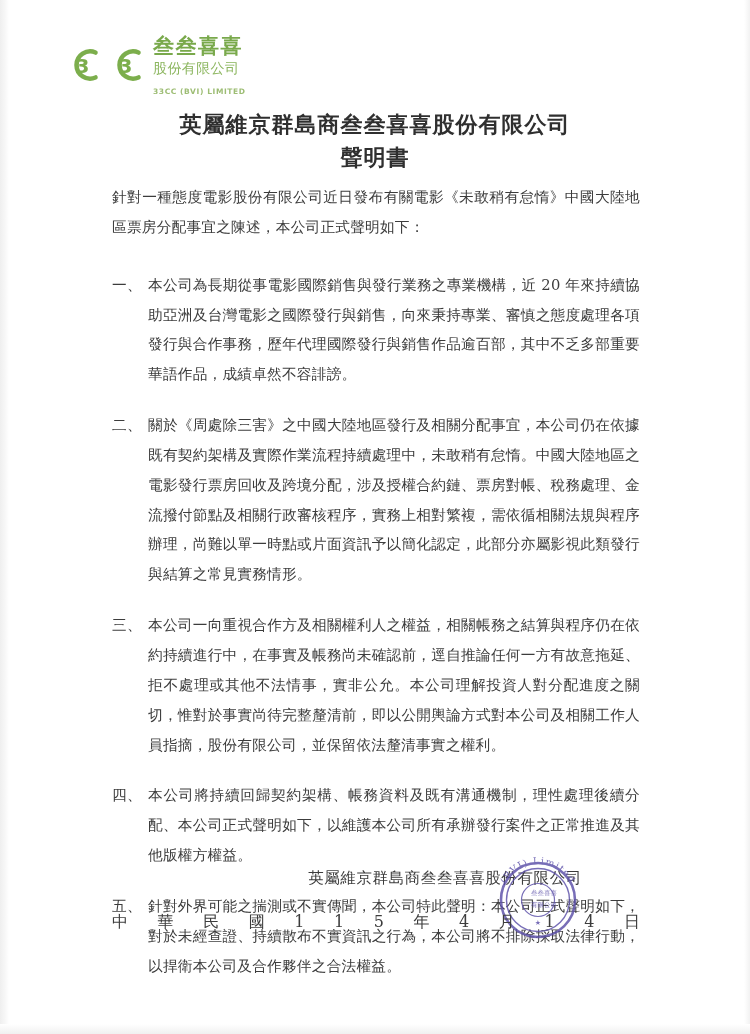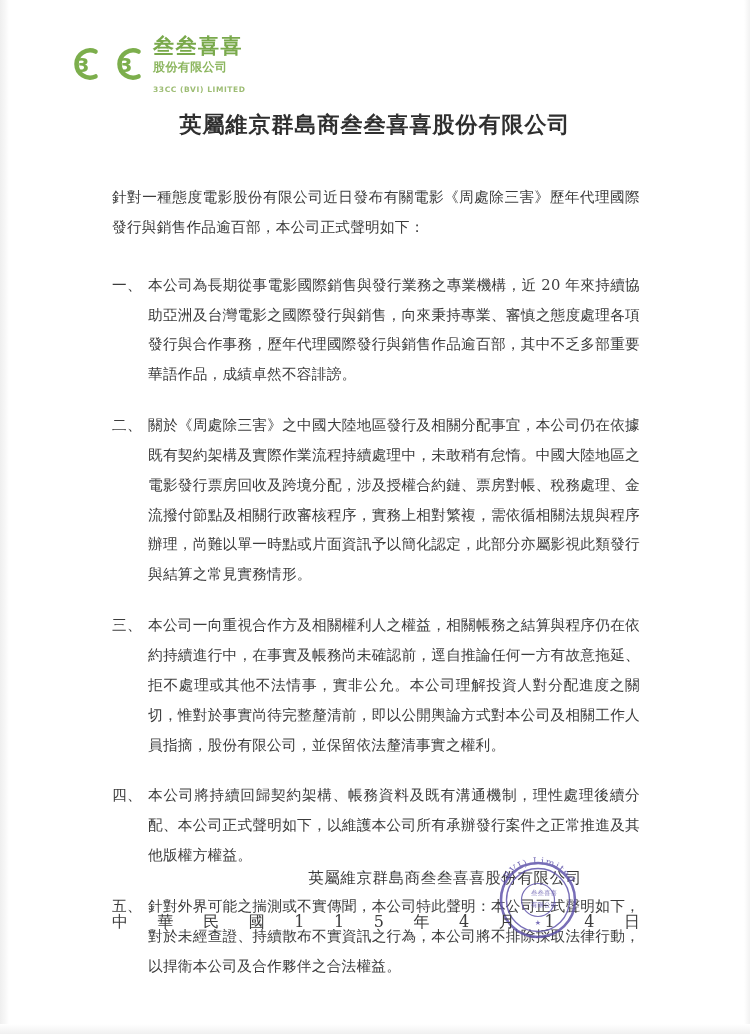--- a/index.html
+++ b/index.html
@@ -67,22 +67,22 @@
   .logo-cn {
     font-family: "DejaVu Sans", "Liberation Sans", sans-serif;
     font-size: 21px;
     font-weight: 700;
     letter-spacing: 1.5px;
     color: #79a94b;
     white-space: nowrap;
   }
   .logo-sub {
     font-family: "DejaVu Sans", "Liberation Sans", sans-serif;
-    font-size: 12px;
-    font-weight: 700;
+    font-size: 14px;
+    font-weight: 400;
     letter-spacing: 0.4px;
     color: #8cb65f;
     margin-top: 4px;
     white-space: nowrap;
   }
   .logo-en {
     font-family: "DejaVu Sans", "Liberation Sans", sans-serif;
     font-size: 7.5px;
     font-weight: 700;
     letter-spacing: 0.6px;
@@ -209,25 +209,26 @@
     </div>
     <div class="logo-words">
       <div class="logo-cn">叁叁喜喜</div>
       <div class="logo-sub">股份有限公司</div>
       <div class="logo-en">33CC (BVI) LIMITED</div>
     </div>
   </div>
 
   <div class="doc-title">
     <span>英屬維京群島商叁叁喜喜股份有限公司</span>
+    <span class="line2">聲明書</span>
   </div>
 
   <div class="body-wrap">
 
-    <p class="para intro">針對一種態度電影股份有限公司近日發布有關電影《周處除三害》歷年代理國際發行與銷售作品逾百部，本公司正式聲明如下：</p>
+    <p class="para intro">針對一種態度電影股份有限公司近日發布有關電影《未敢稍有怠惰》中國大陸地區票房分配事宜之陳述，本公司正式聲明如下：</p>
 
     <div class="item">
       <div class="item-num">一、</div>
       <div class="item-text">本公司為長期從事電影國際銷售與發行業務之專業機構，近 20 年來持續協助亞洲及台灣電影之國際發行與銷售，向來秉持專業、審慎之態度處理各項發行與合作事務，歷年代理國際發行與銷售作品逾百部，其中不乏多部重要華語作品，成績卓然不容誹謗。</div>
     </div>
 
     <div class="item">
       <div class="item-num">二、</div>
       <div class="item-text">關於《周處除三害》之中國大陸地區發行及相關分配事宜，本公司仍在依據既有契約架構及實際作業流程持續處理中，未敢稍有怠惰。中國大陸地區之電影發行票房回收及跨境分配，涉及授權合約鏈、票房對帳、稅務處理、金流撥付節點及相關行政審核程序，實務上相對繁複，需依循相關法規與程序辦理，尚難以單一時點或片面資訊予以簡化認定，此部分亦屬影視此類發行與結算之常見實務情形。</div>
     </div>

